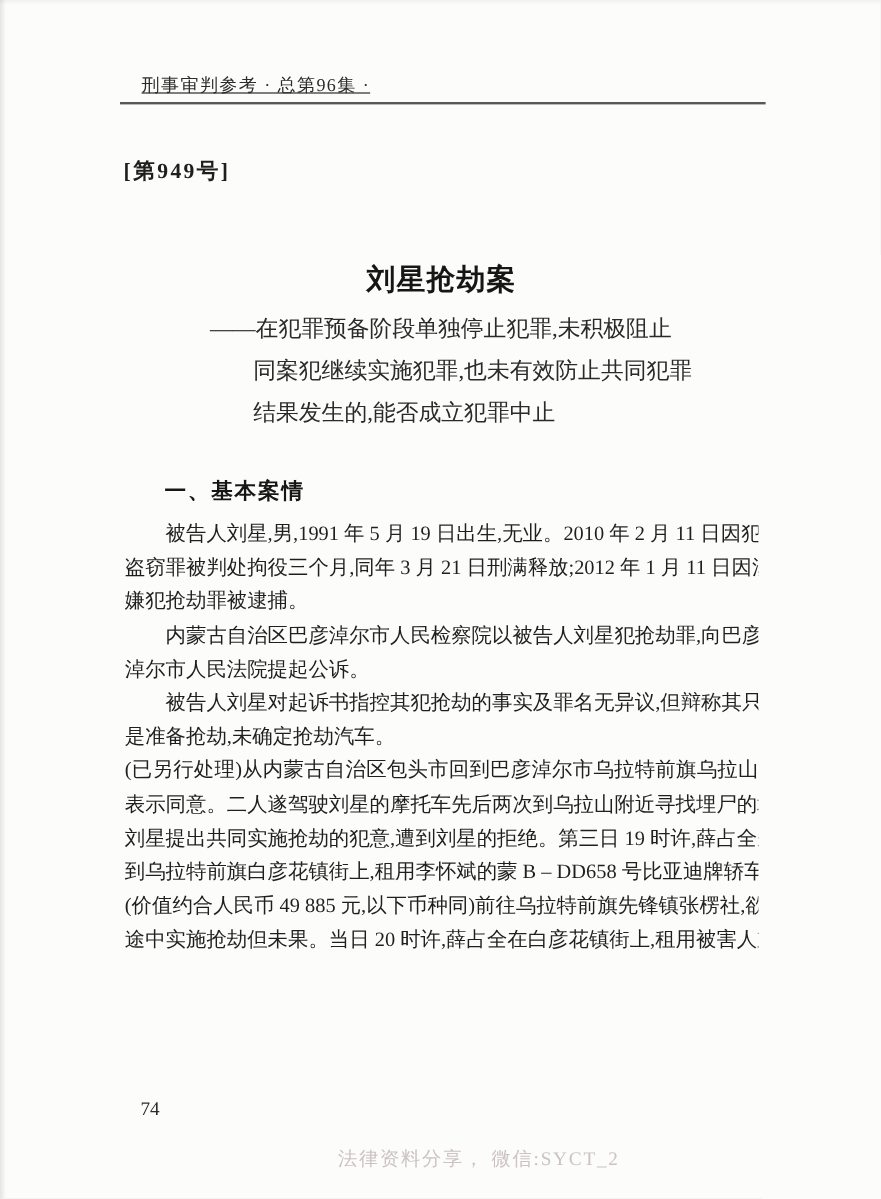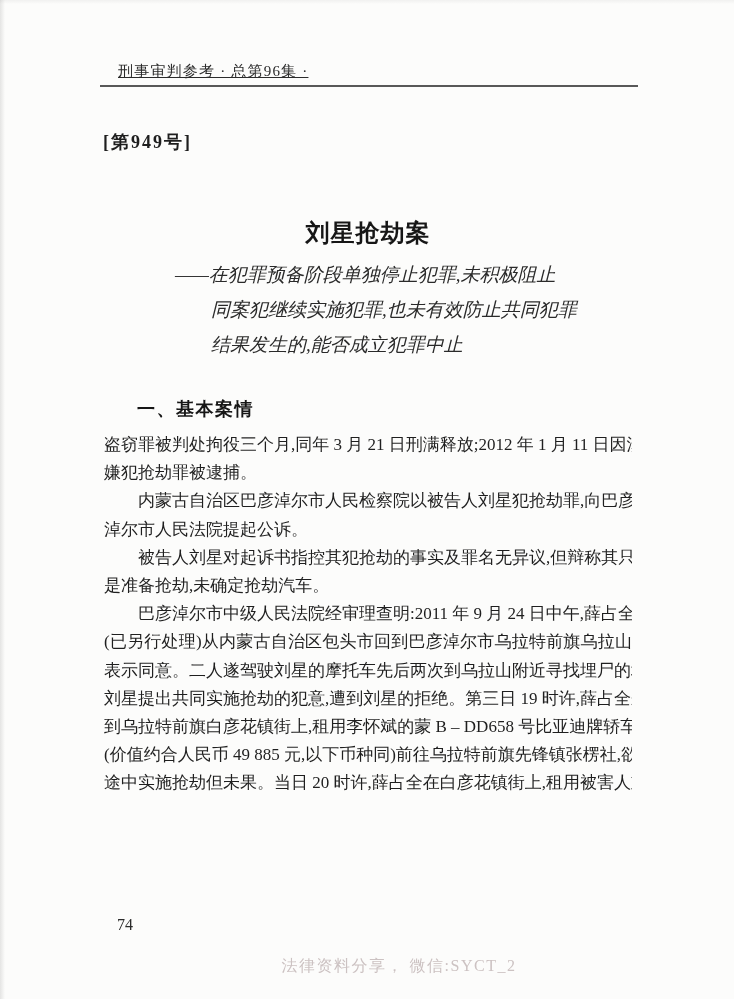--- a/index.html
+++ b/index.html
@@ -61,21 +61,20 @@
     text-align: center;
     font-size: 24px;
     font-weight: 700;
     letter-spacing: 1px;
     color: #161616;
   }
   .subtitle {
     position: absolute;
     left: 0; top: 262px;
     width: 734px;
-    font-style: italic;
     font-size: 19px;
     color: #2a2a2a;
   }
   .sub-line { height: 35px; line-height: 26px; white-space: nowrap; }
   .sub-line-first { margin-left: 175px; }
   .sub-line-rest  { margin-left: 211px; }
   .section-heading {
     position: absolute;
     left: 137px; top: 397px;
     margin: 0;
@@ -135,27 +134,27 @@
 
   <div class="subtitle">
     <div class="sub-line sub-line-first">——在犯罪预备阶段单独停止犯罪,未积极阻止</div>
     <div class="sub-line sub-line-rest">同案犯继续实施犯罪,也未有效防止共同犯罪</div>
     <div class="sub-line sub-line-rest">结果发生的,能否成立犯罪中止</div>
   </div>
 
   <h2 class="section-heading">一、基本案情</h2>
 
   <div class="body-text">
+    <div class="bline indent">被告人刘星,男,1991 年 5 月 19 日出生,无业。2010 年 2 月 11 日因犯</div>
     <div class="bline">盗窃罪被判处拘役三个月,同年 3 月 21 日刑满释放;2012 年 1 月 11 日因涉</div>
     <div class="bline end">嫌犯抢劫罪被逮捕。</div>
     <div class="bline indent">内蒙古自治区巴彦淖尔市人民检察院以被告人刘星犯抢劫罪,向巴彦</div>
     <div class="bline end">淖尔市人民法院提起公诉。</div>
     <div class="bline indent">被告人刘星对起诉书指控其犯抢劫的事实及罪名无异议,但辩称其只</div>
     <div class="bline end">是准备抢劫,未确定抢劫汽车。</div>
-    <div class="bline indent">巴彦淖尔市中级人民法院经审理查明:2011 年 9 月 24 日中午,薛占全</div>
     <div class="bline">(已另行处理)从内蒙古自治区包头市回到巴彦淖尔市乌拉特前旗乌拉山</div>
     <div class="bline">表示同意。二人遂驾驶刘星的摩托车先后两次到乌拉山附近寻找埋尸的地</div>
     <div class="bline">刘星提出共同实施抢劫的犯意,遭到刘星的拒绝。第三日 19 时许,薛占全来</div>
     <div class="bline">到乌拉特前旗白彦花镇街上,租用李怀斌的蒙 B – DD658 号比亚迪牌轿车</div>
     <div class="bline">(价值约合人民币 49 885 元,以下币种同)前往乌拉特前旗先锋镇张楞社,欲</div>
     <div class="bline">途中实施抢劫但未果。当日 20 时许,薛占全在白彦花镇街上,租用被害人刘</div>
   </div>
 
   <div class="page-number">74</div>
 

